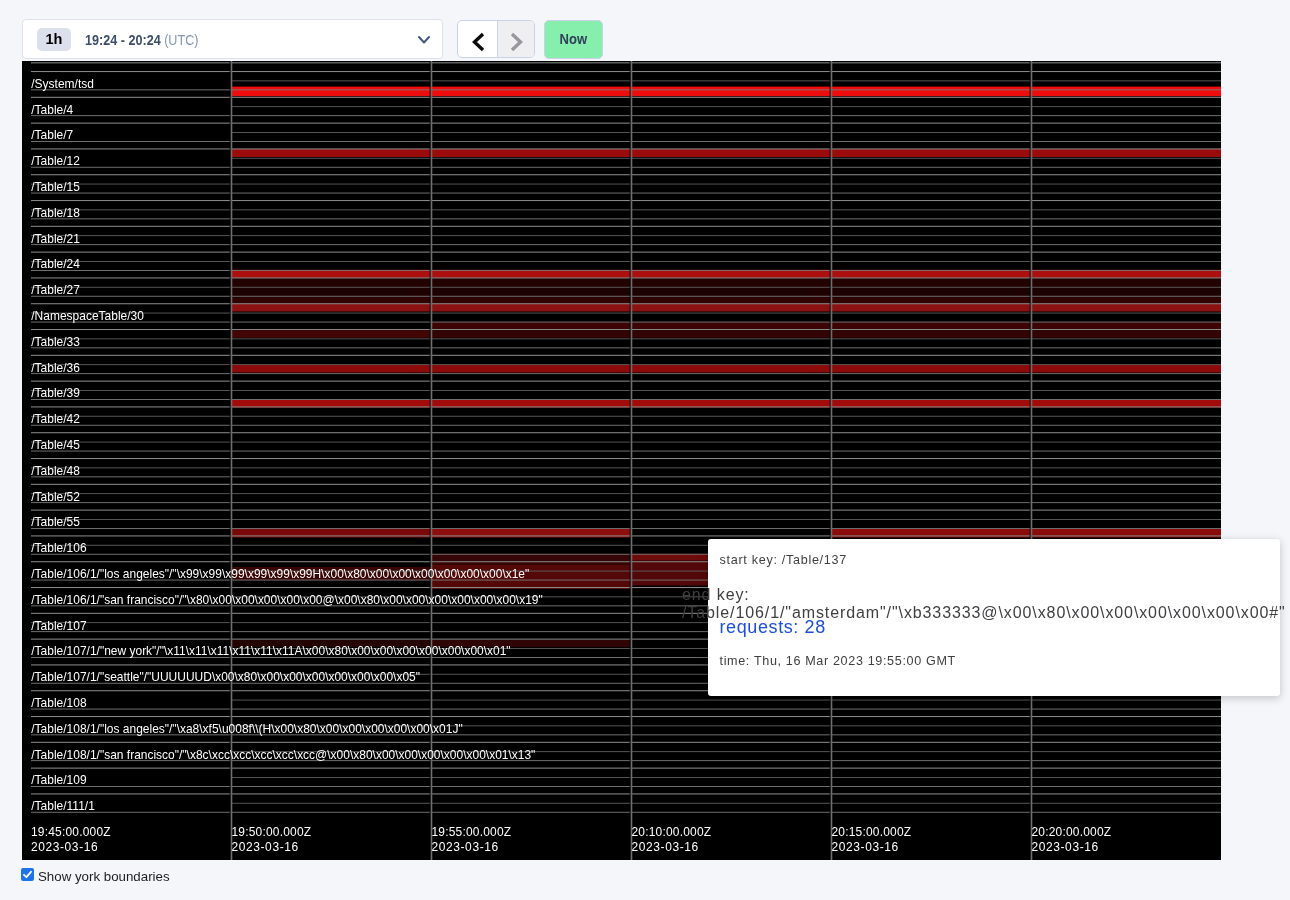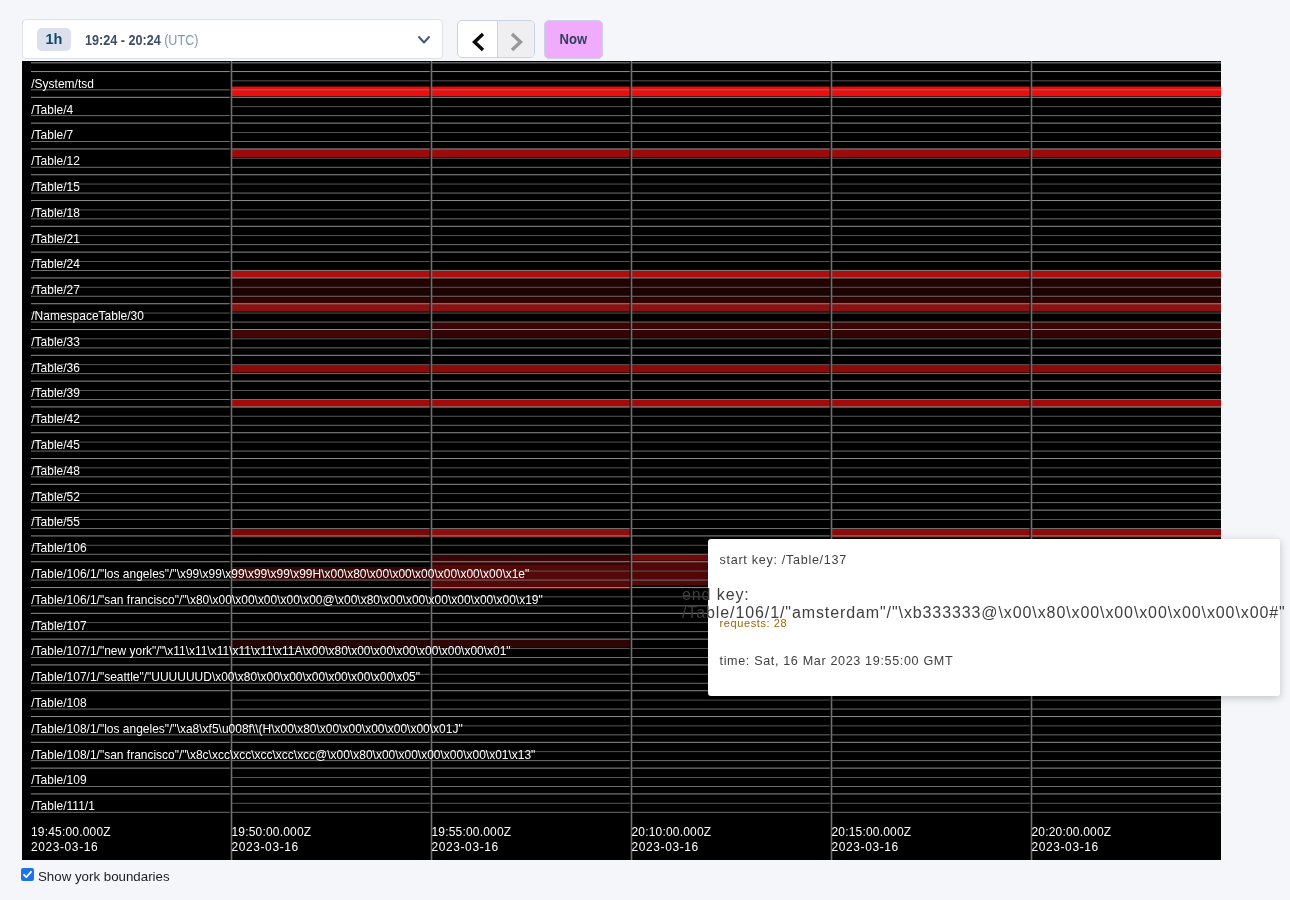--- a/index.html
+++ b/index.html
@@ -3,35 +3,35 @@
 <meta charset="utf-8">
 <style>
   * { margin:0; padding:0; box-sizing:border-box; }
   html,body { width:1290px; height:900px; background:#f4f6fa; font-family:"Liberation Sans", sans-serif; overflow:hidden; }
   .abs { position:absolute; }
 </style>
 </head>
 <body>
 
 <div class="abs" style="left:22px;top:19px;width:421px;height:40px;background:#fff;border:1px solid #dde1eb;border-radius:4px;"></div>
-<div class="abs" style="left:37px;top:28px;width:34px;height:23px;background:#dbe0ec;border-radius:5px;color:#0c4a6e;font-size:14.5px;font-weight:bold;text-align:center;line-height:23px;">1h</div>
+<div class="abs" style="left:37px;top:28px;width:34px;height:23px;background:#dbe0ec;border-radius:5px;color:#000000;font-size:14.5px;font-weight:bold;text-align:center;line-height:23px;">1h</div>
 <div class="abs" style="left:84.5px;top:30.5px;font-size:15px;color:#3e4d6b;transform:scaleX(0.84);transform-origin:0 0;white-space:nowrap;"><b>19:24 - 20:24</b> <span style="color:#8495af">(UTC)</span></div>
 <svg class="abs" style="left:417px;top:35px" width="14" height="10" viewBox="0 0 14 10">
     <polyline points="2,2 7,7.5 12,2" fill="none" stroke="#44597c" stroke-width="2" stroke-linecap="round" stroke-linejoin="round"></polyline>
   </svg>
 <div class="abs" style="left:457px;top:20px;width:78px;height:38px;background:#fff;border:1px solid #c9d2e8;border-radius:5px;overflow:hidden;">
   <div class="abs" style="left:38.5px;top:0;width:39.5px;height:38px;background:#efeff2;border-left:1px solid #c9d2e8;"></div>
   <svg class="abs" style="left:11px;top:11px" width="20" height="20" viewBox="0 0 20 20">
       <polyline points="14,2 5.5,10 14,18" fill="none" stroke="#0b0b0b" stroke-width="3.4" stroke-linejoin="miter"></polyline>
     </svg>
   <svg class="abs" style="left:48px;top:11px" width="20" height="20" viewBox="0 0 20 20">
       <polyline points="6,2 14.5,10 6,18" fill="none" stroke="#97979c" stroke-width="3.4" stroke-linejoin="miter"></polyline>
     </svg>
 </div>
-<div class="abs" style="left:544px;top:20px;width:59px;height:39px;background:#f0abfc;border:1px solid #c9d2e8;border-radius:5px;color:#32405c;font-size:14.5px;font-weight:bold;text-align:center;line-height:37px;"><span style="display:inline-block;transform:scaleX(0.9)">Now</span></div>
+<div class="abs" style="left:544px;top:20px;width:59px;height:39px;background:#86efac;border:1px solid #c9d2e8;border-radius:5px;color:#32405c;font-size:14.5px;font-weight:bold;text-align:center;line-height:37px;"><span style="display:inline-block;transform:scaleX(0.9)">Now</span></div>
 
 <svg width="1199" height="799" viewBox="0 0 1199 799" style="position:absolute;left:22px;top:61px" font-family="'Liberation Sans', sans-serif">
 <rect x="0" y="0" width="1199" height="799" fill="#000"></rect>
 <rect x="209" y="25.6" width="990" height="9.6" fill="#ee0c0c"></rect>
 <rect x="209" y="88.0" width="990" height="8.0" fill="#9c0b0b"></rect>
 <rect x="209" y="208.8" width="990" height="8.4" fill="#ad0f0f"></rect>
 <rect x="209" y="217.2" width="990" height="9.8" fill="#230202"></rect>
 <rect x="209" y="227.0" width="990" height="9.3" fill="#1d0202"></rect>
 <rect x="209" y="236.3" width="990" height="6.2" fill="#320303"></rect>
 <rect x="209" y="242.5" width="990" height="8.0" fill="#8c1111"></rect>
@@ -189,20 +189,20 @@
 <text x="924.09" y="775.5" fill="#ffffff" letter-spacing="0.22">20:15:00.000Z</text>
 <text x="924.09" y="790.5" fill="#ffffff" letter-spacing="0.68">2023-03-16</text>
 <text x="1152.4" y="775.5" fill="#ffffff" letter-spacing="0.22">20:20:00.000Z</text>
 <text x="1152.4" y="790.5" fill="#ffffff" letter-spacing="0.68">2023-03-16</text>
 </g>
 </svg>
 
 <div class="abs" style="left:708px;top:539px;width:572px;height:157px;background:#fff;border-radius:3px;box-shadow:0 2px 8px rgba(0,0,0,0.22);"></div>
 <div class="abs" style="left:719.5px;top:552.9px;font-size:12.6px;letter-spacing:0.7px;color:#3f3f42;">start key: /Table/137</div>
 <div class="abs" style="left:682px;top:586.1px;font-size:16px;letter-spacing:0.9px;color:#3f3f42;">end key: /Table/106/1/"amsterdam"/"\xb333333@\x00\x80\x00\x00\x00\x00\x00\x00#"</div>
-<div class="abs" style="left:719.5px;top:617.1px;font-size:11px;letter-spacing:0.6px;color:#a16207;">requests: 28</div>
-<div class="abs" style="left:719.5px;top:653.6px;font-size:12.6px;letter-spacing:0.64px;color:#3f3f42;">time: Sat, 16 Mar 2023 19:55:00 GMT</div>
+<div class="abs" style="left:719.5px;top:617.1px;font-size:18px;letter-spacing:0.6px;color:#1d4ed8;">requests: 28</div>
+<div class="abs" style="left:719.5px;top:653.6px;font-size:12.6px;letter-spacing:0.64px;color:#3f3f42;">time: Thu, 16 Mar 2023 19:55:00 GMT</div>
 
 <div class="abs" style="left:21px;top:868px;width:13px;height:13px;background:#1f72e8;border-radius:2px;"></div>
 <svg class="abs" style="left:21px;top:868px" width="13" height="13" viewBox="0 0 13 13">
     <polyline points="3,6.8 5.4,9.2 10,3.8" fill="none" stroke="#fff" stroke-width="1.8" stroke-linecap="round" stroke-linejoin="round"></polyline>
   </svg>
 <div class="abs" style="left:38px;top:869px;font-size:13.3px;color:#1b1e23;">Show york boundaries</div>
 
 </body></html>

